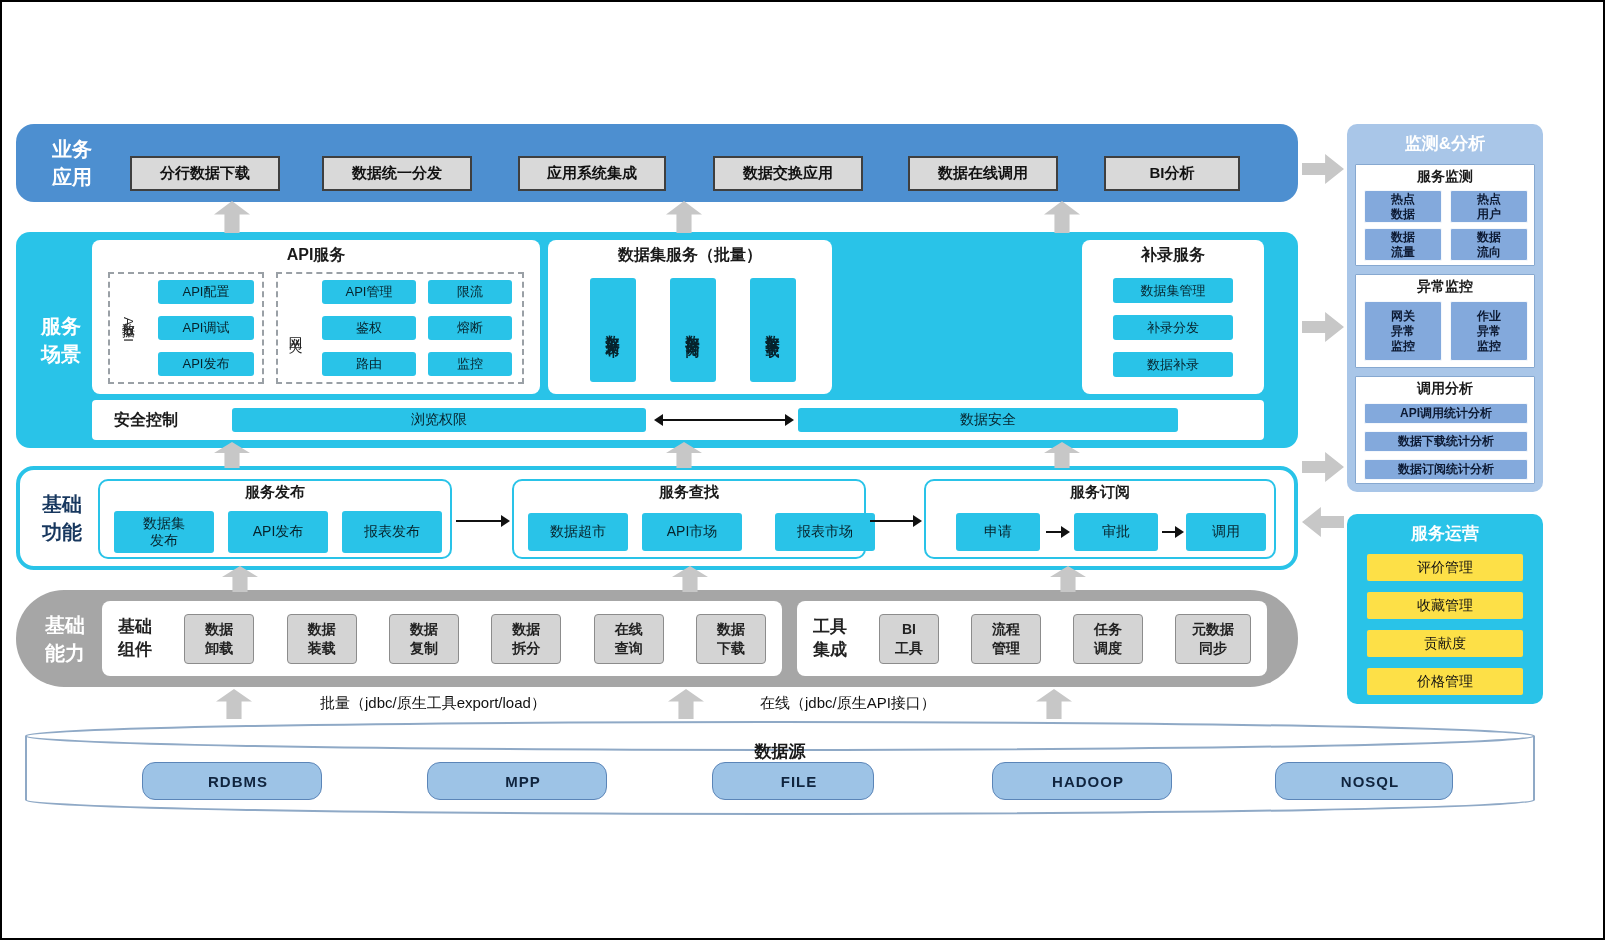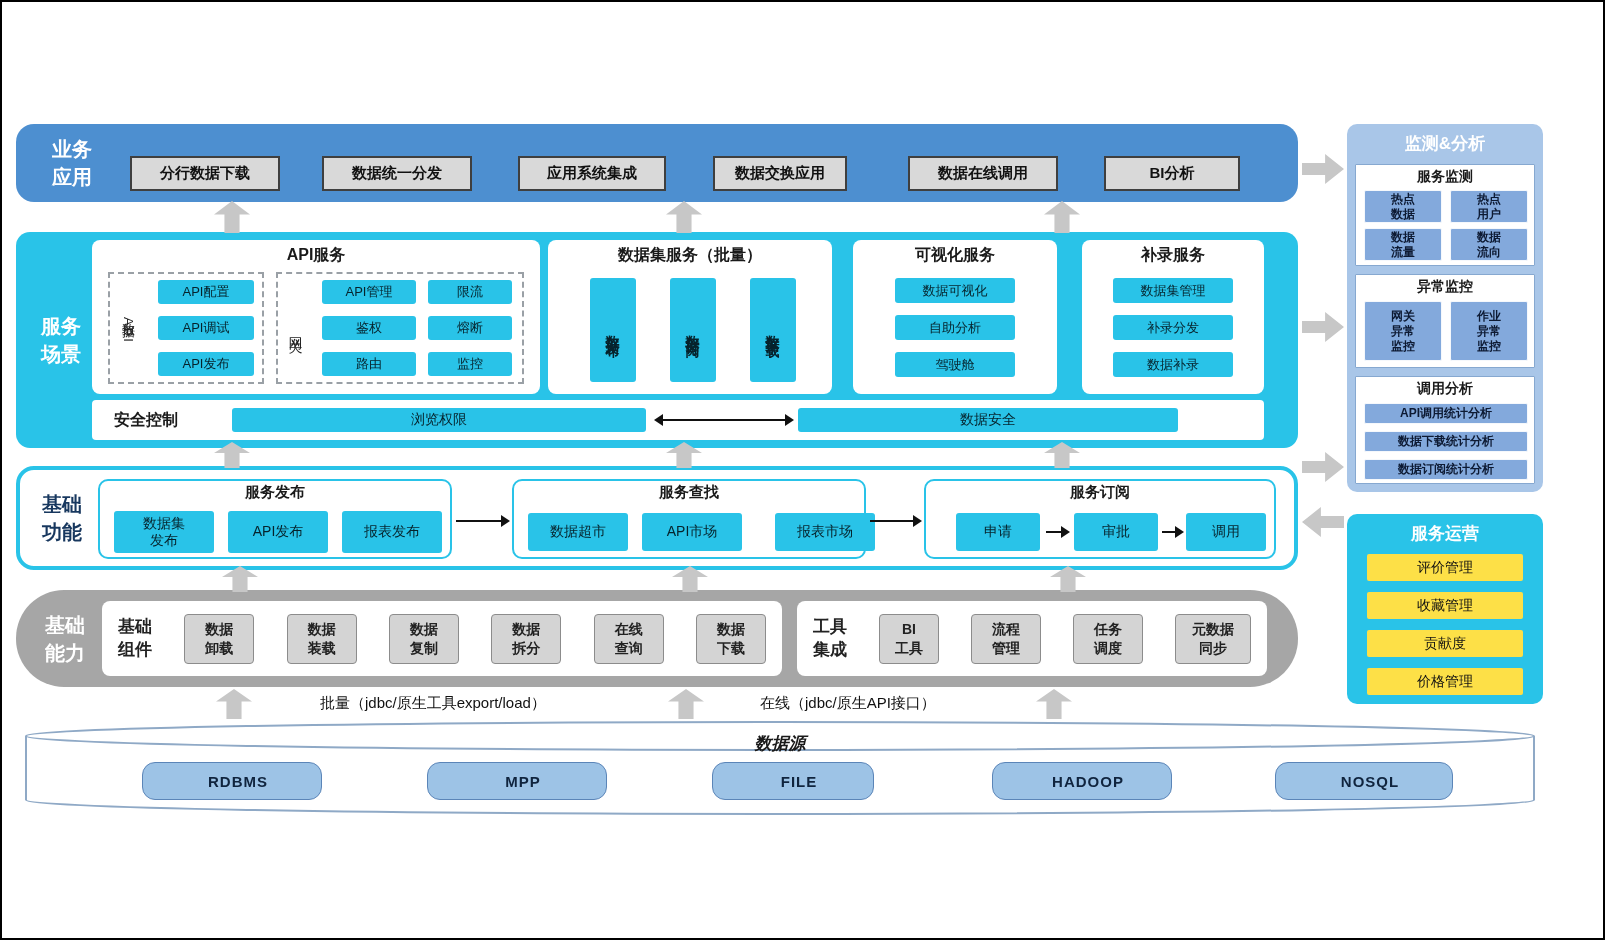--- a/index.html
+++ b/index.html
@@ -53,21 +53,21 @@
   .caplabel { font-weight: bold; font-size: 17px; color: #222; white-space: pre-line; text-align: center; line-height: 1.3; flex: none; }
   .capbtn { flex: none; width: 70px; height: 50px; background: #D4D4D4; border: 1px solid #8C8C8C; border-radius: 4px;
     display: flex; align-items: center; justify-content: center; text-align: center; white-space: pre-line;
     font-size: 14px; font-weight: 600; color: #222; line-height: 1.3; }
 
   .flowtext { position: absolute; font-size: 15px; color: #111; z-index: 2; }
 
   
   .ds { position: absolute; left: 22px; top: 718px; width: 1512px; height: 98px; }
   .ds svg { position: absolute; left: 0; top: 0; }
-  .ds .title { top: 12px; font-size: 17px; font-style: italic; }
+  .ds .title { top: 20px; font-size: 17px; }
   .dsbtn { top: 42px; height: 38px; background: #9DC3E6; border: 1px solid #5B85B8; border-radius: 13px;
     font-weight: bold; font-size: 15px; color: #10243E; letter-spacing: 1px; padding-left: 12px; }
 
   
   .monitor { left: 1345px; top: 122px; width: 196px; height: 368px; background: #A9C6E8; border-radius: 10px; }
   .panel-title { position: absolute; left: 0; right: 0; text-align: center; font-weight: bold; font-size: 17px; color: #fff; }
   .mbox { position: absolute; left: 8px; width: 180px; background: #fff; border: 1px solid #86A8D0; border-radius: 1px; }
   .mbox .title { top: 3px; font-size: 14px; }
   .mbtn { background: #83A9DC; border: 1px solid #F5F8FC; border-radius: 2px; font-size: 12px; color: #0D1A33; line-height: 1.25; font-weight: 600; }
   .ops { left: 1345px; top: 512px; width: 196px; height: 190px; background: #29C3E8; border-radius: 10px; }
@@ -92,21 +92,21 @@
 <body>
 
 <div class="canvas">
 
   <div class="band biz">
     <div class="side-label" style="left:20px;width:72px;">业务
 应用</div>
     <div class="btn top-btn" style="left:114px;width:150px;">分行数据下载</div>
     <div class="btn top-btn" style="left:306px;width:150px;">数据统一分发</div>
     <div class="btn top-btn" style="left:502px;width:148px;">应用系统集成</div>
-    <div class="btn top-btn" style="left:697px;width:134px;">数据交换应用</div>
+    <div class="btn top-btn" style="left:697px;width:150px;">数据交换应用</div>
     <div class="btn top-btn" style="left:892px;width:150px;">数据在线调用</div>
     <div class="btn top-btn" style="left:1088px;width:136px;">BI分析</div>
   </div>
 
   <div class="band scene">
     <div class="side-label" style="left:12px;width:66px;">服务
 场景</div>
 
     <div class="wbox" style="left:76px;width:448px;">
       <div class="title">API服务</div>
@@ -127,26 +127,20 @@
       </div>
     </div>
 
     <div class="wbox" style="left:532px;width:284px;">
       <div class="title">数据集服务（批量）</div>
       <div class="vbar" style="left:42px;top:38px;width:46px;height:104px;">数据发布</div>
       <div class="vbar" style="left:122px;top:38px;width:46px;height:104px;">数据订阅</div>
       <div class="vbar" style="left:202px;top:38px;width:46px;height:104px;">数据下载</div>
     </div>
 
-    <div class="wbox" style="left:837px;width:204px;">
-      <div class="title">可视化服务</div>
-      <div class="btn cyanb" style="left:42px;top:38px;width:120px;height:25px;">数据可视化</div>
-      <div class="btn cyanb" style="left:42px;top:75px;width:120px;height:25px;">自助分析</div>
-      <div class="btn cyanb" style="left:42px;top:112px;width:120px;height:25px;">驾驶舱</div>
-    </div>
 
     <div class="wbox" style="left:1066px;width:182px;">
       <div class="title">补录服务</div>
       <div class="btn cyanb" style="left:31px;top:38px;width:120px;height:25px;">数据集管理</div>
       <div class="btn cyanb" style="left:31px;top:75px;width:120px;height:25px;">补录分发</div>
       <div class="btn cyanb" style="left:31px;top:112px;width:120px;height:25px;">数据补录</div>
     </div>
 
     <div class="secbox">
       <div class="seclabel">安全控制</div>

